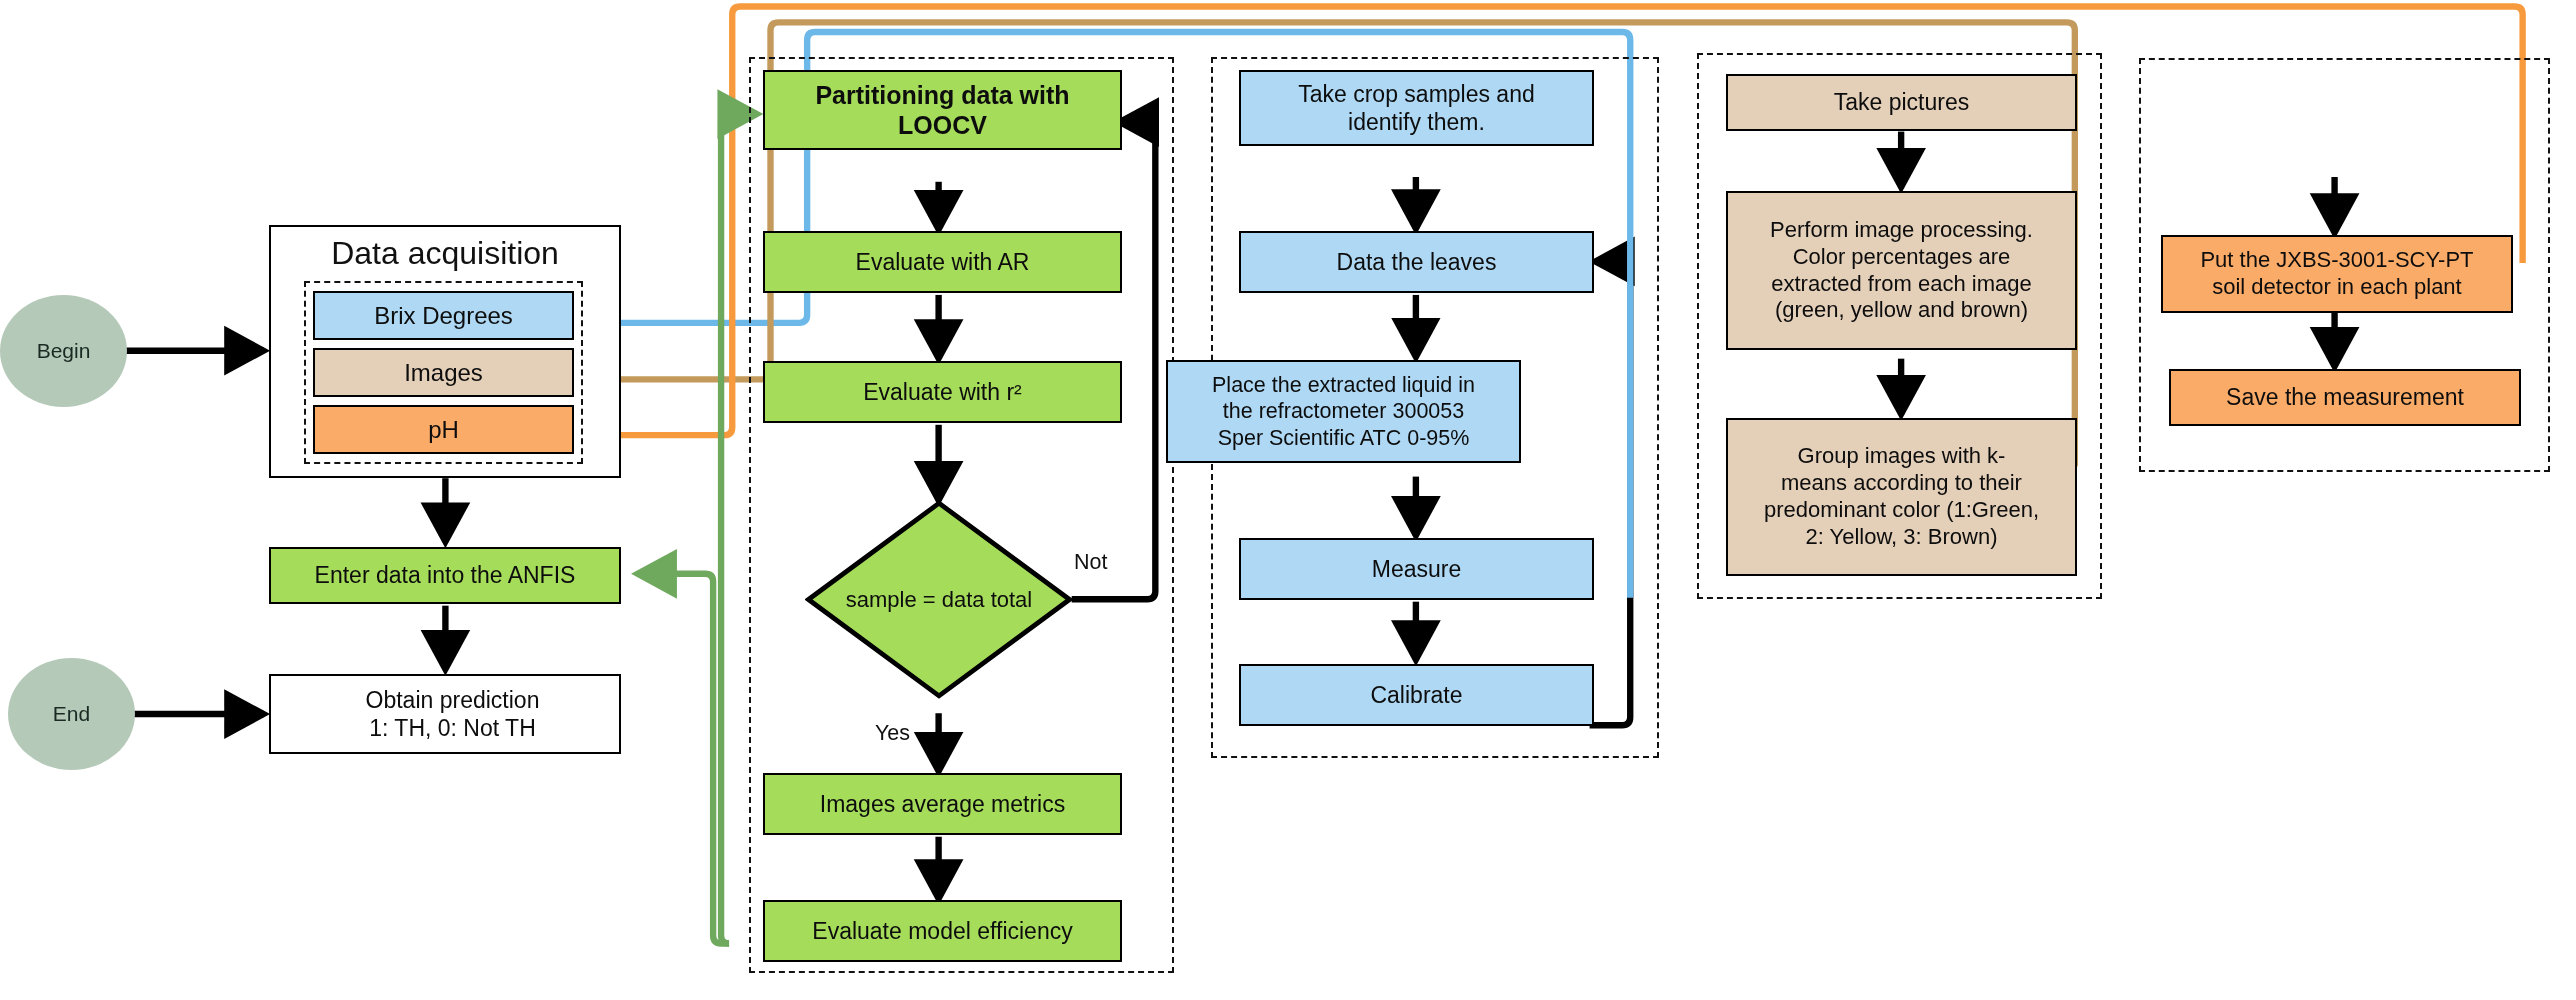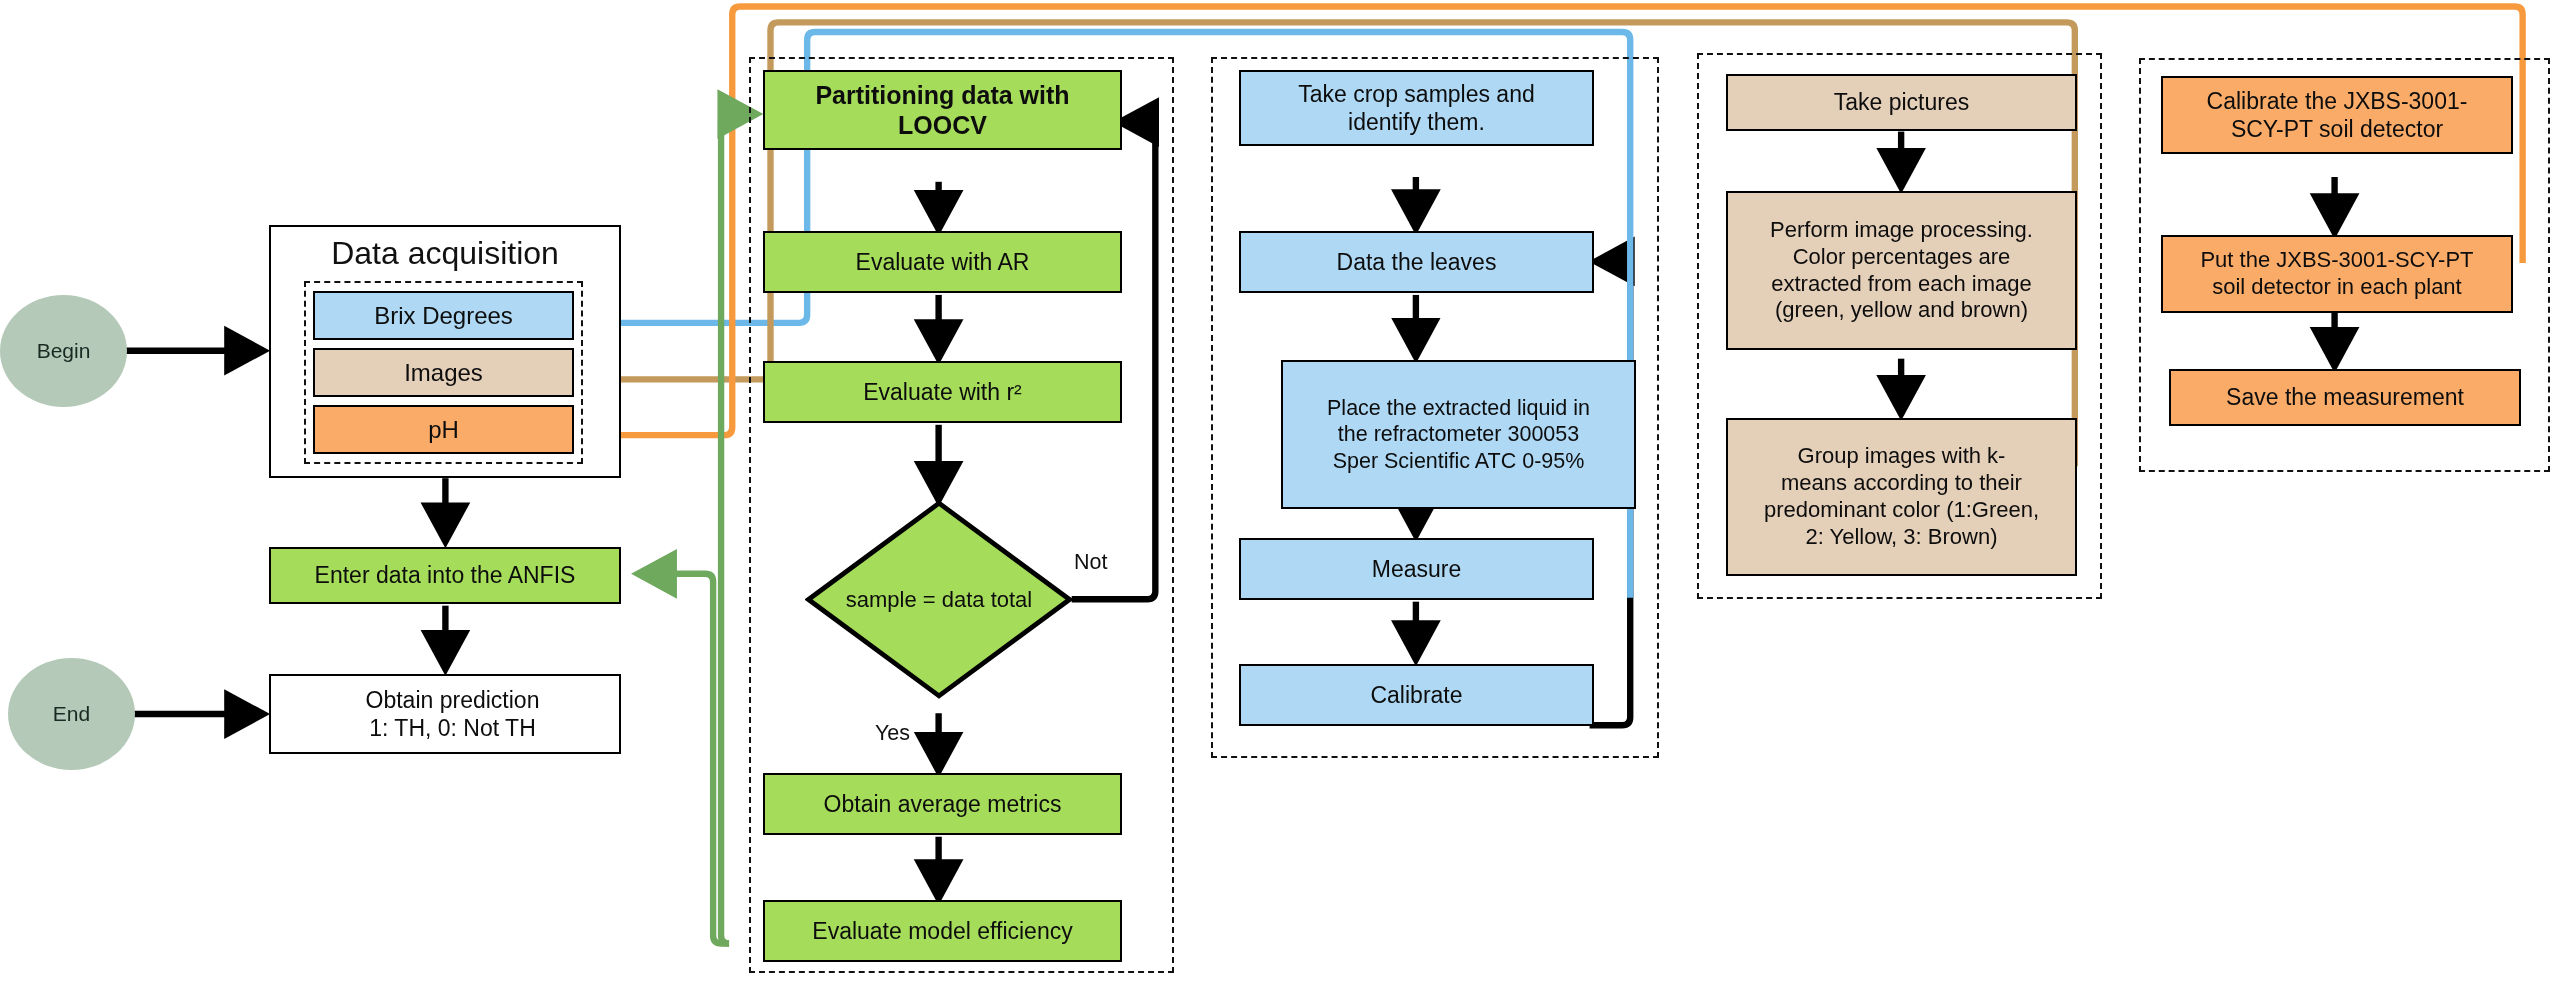--- a/index.html
+++ b/index.html
@@ -152,39 +152,39 @@
     <svg width="268" height="199" viewBox="0 0 336 250">
       <polygon points="168,4 332,125 168,246 4,125" fill="#a5dc5a" stroke="#000" stroke-width="6"></polygon>
     </svg>
     <div class="txt">sample = data total</div>
   </div>
 
   <div class="lbl" style="left:1074px;top:550px;">Not</div>
   <div class="lbl" style="left:875px;top:721px;">Yes</div>
 
   <div class="node green" style="left:763px;top:773px;width:359px;height:62px;font-size:23px;">
-    <span>Obtain average metrics</span>
+    <span>Images average metrics</span>
   </div>
 
   <div class="node green" style="left:763px;top:900px;width:359px;height:62px;font-size:23px;">
     <span>Evaluate model efficiency</span>
   </div>
 
   <div class="grp" style="left:1211px;top:57px;width:448px;height:701px;"></div>
 
   <div class="node blue" style="left:1239px;top:70px;width:355px;height:76px;font-size:23px;white-space:pre-line;">
     <span>Take crop samples and
 identify them.</span>
   </div>
 
   <div class="node blue" style="left:1239px;top:231px;width:355px;height:62px;font-size:23px;">
     <span>Data the leaves</span>
   </div>
 
-  <div class="node blue" style="left:1281px;top:360px;width:355px;height:149px;font-size:21.5px;white-space:pre-line;">
+  <div class="node blue" style="left:1166px;top:360px;width:355px;height:103px;font-size:21.5px;white-space:pre-line;">
     <span>Place the extracted liquid in
 the refractometer 300053
 Sper Scientific ATC 0-95%</span>
   </div>
 
   <div class="node blue" style="left:1239px;top:538px;width:355px;height:62px;font-size:23px;">
     <span>Measure</span>
   </div>
 
   <div class="node blue" style="left:1239px;top:664px;width:355px;height:62px;font-size:23px;">
@@ -206,24 +206,20 @@
 
   <div class="node tan" style="left:1726px;top:418px;width:351px;height:158px;font-size:22px;white-space:pre-line;">
     <span>Group images with k-
 means according to their
 predominant color (1:Green,
 2: Yellow, 3: Brown)</span>
   </div>
 
   <div class="grp" style="left:2139px;top:58px;width:411px;height:414px;"></div>
 
-  <div class="node orange" style="left:2161px;top:76px;width:352px;height:78px;font-size:23px;white-space:pre-line;">
-    <span>Calibrate the  JXBS-3001-
-SCY-PT soil detector</span>
-  </div>
 
   <div class="node orange" style="left:2161px;top:235px;width:352px;height:78px;font-size:22px;white-space:pre-line;">
     <span>Put the  JXBS-3001-SCY-PT
 soil detector in each plant</span>
   </div>
 
   <div class="node orange" style="left:2161px;top:369px;width:352px;height:57px;font-size:23px;margin-left:8px;">
     <span>Save the measurement</span>
   </div>
 

